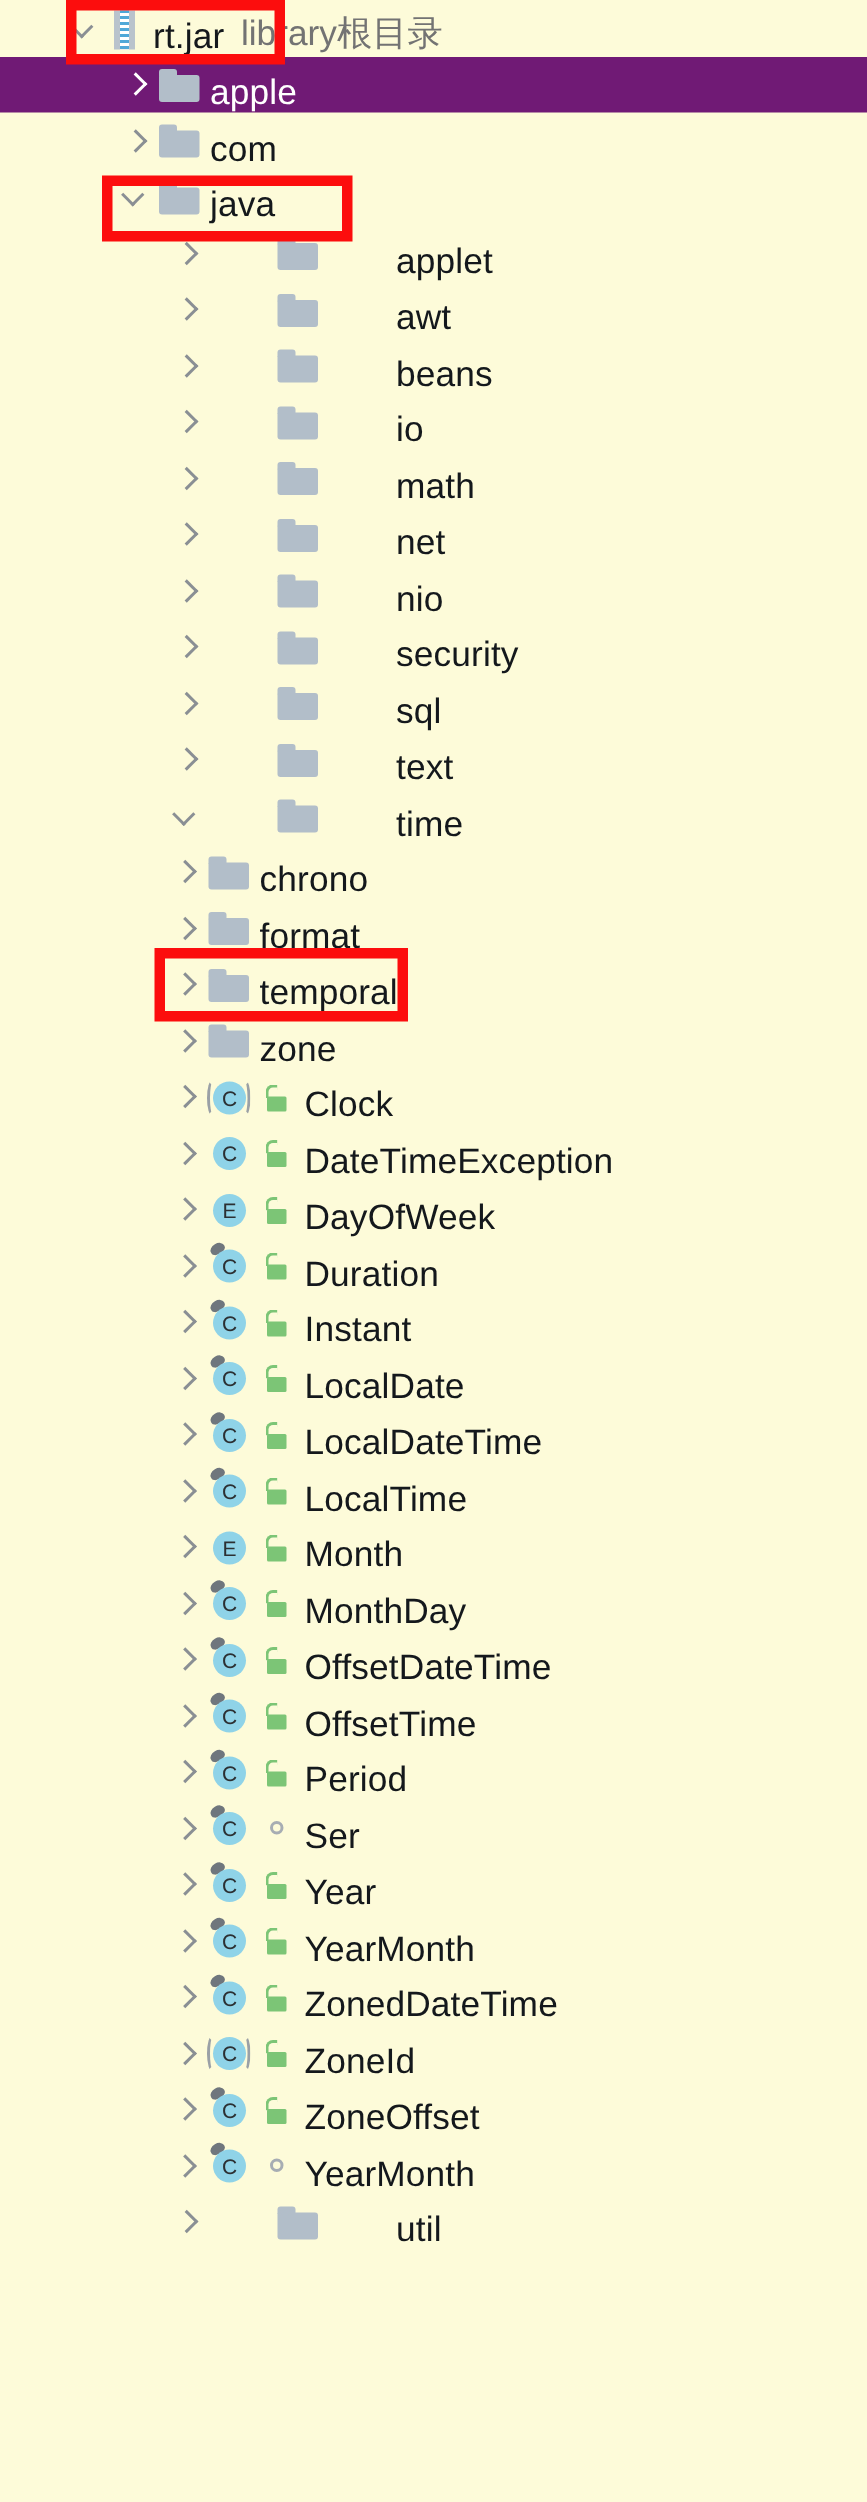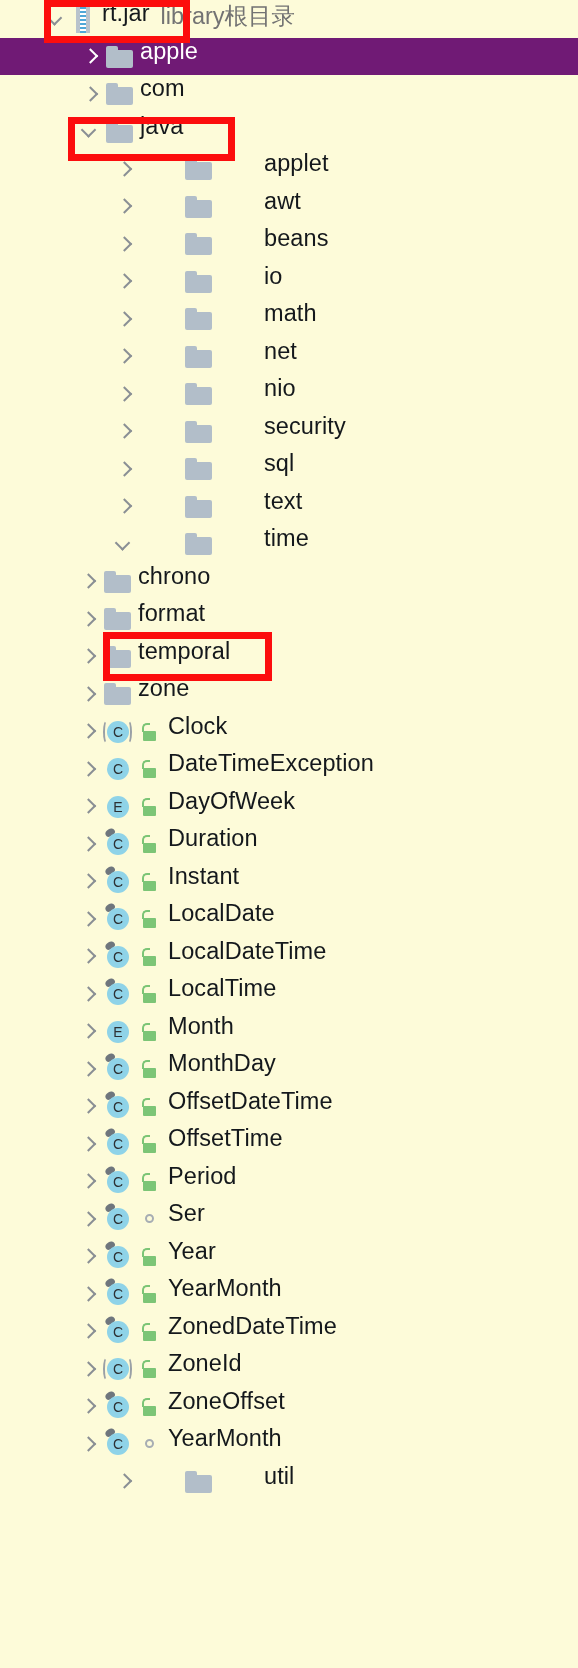--- a/index.html
+++ b/index.html
@@ -13,21 +13,21 @@
     overflow: hidden;
     font-family: "Liberation Sans", "DejaVu Sans", sans-serif;
   }
 
   #tree { position: relative; width: 578px; }
 
   .row {
     position: relative;
     height: 37.5px;
     display: flex;
-    align-items: flex-start;
+    align-items: flex-end;
     white-space: nowrap;
   }
   .row.selected { background: #701a75; }
   .row.selected .label { color: #ffffff; }
 
   
   .twisty {
     width: 26px; height: 37.5px;
     flex: 0 0 26px;
     position: relative;
@@ -173,21 +173,21 @@
   .sublabel {
     font-size: 23.5px;
     color: #737373;
     padding-left: 11px;
   }
 
   
   .lvl0 { padding-left: 44px; }
   .lvl1 { padding-left: 78px; }
   .lvl2 { padding-left: 112px; gap: 45px; }
-  .lvl3 { padding-left: 76px; }
+  .lvl3 { padding-left: 111px; }
 
   
   .annobox {
     position: absolute;
     border: 7px solid #fc0d0d;
     background: transparent;
     pointer-events: none;
     z-index: 30;
   }
 </style>

